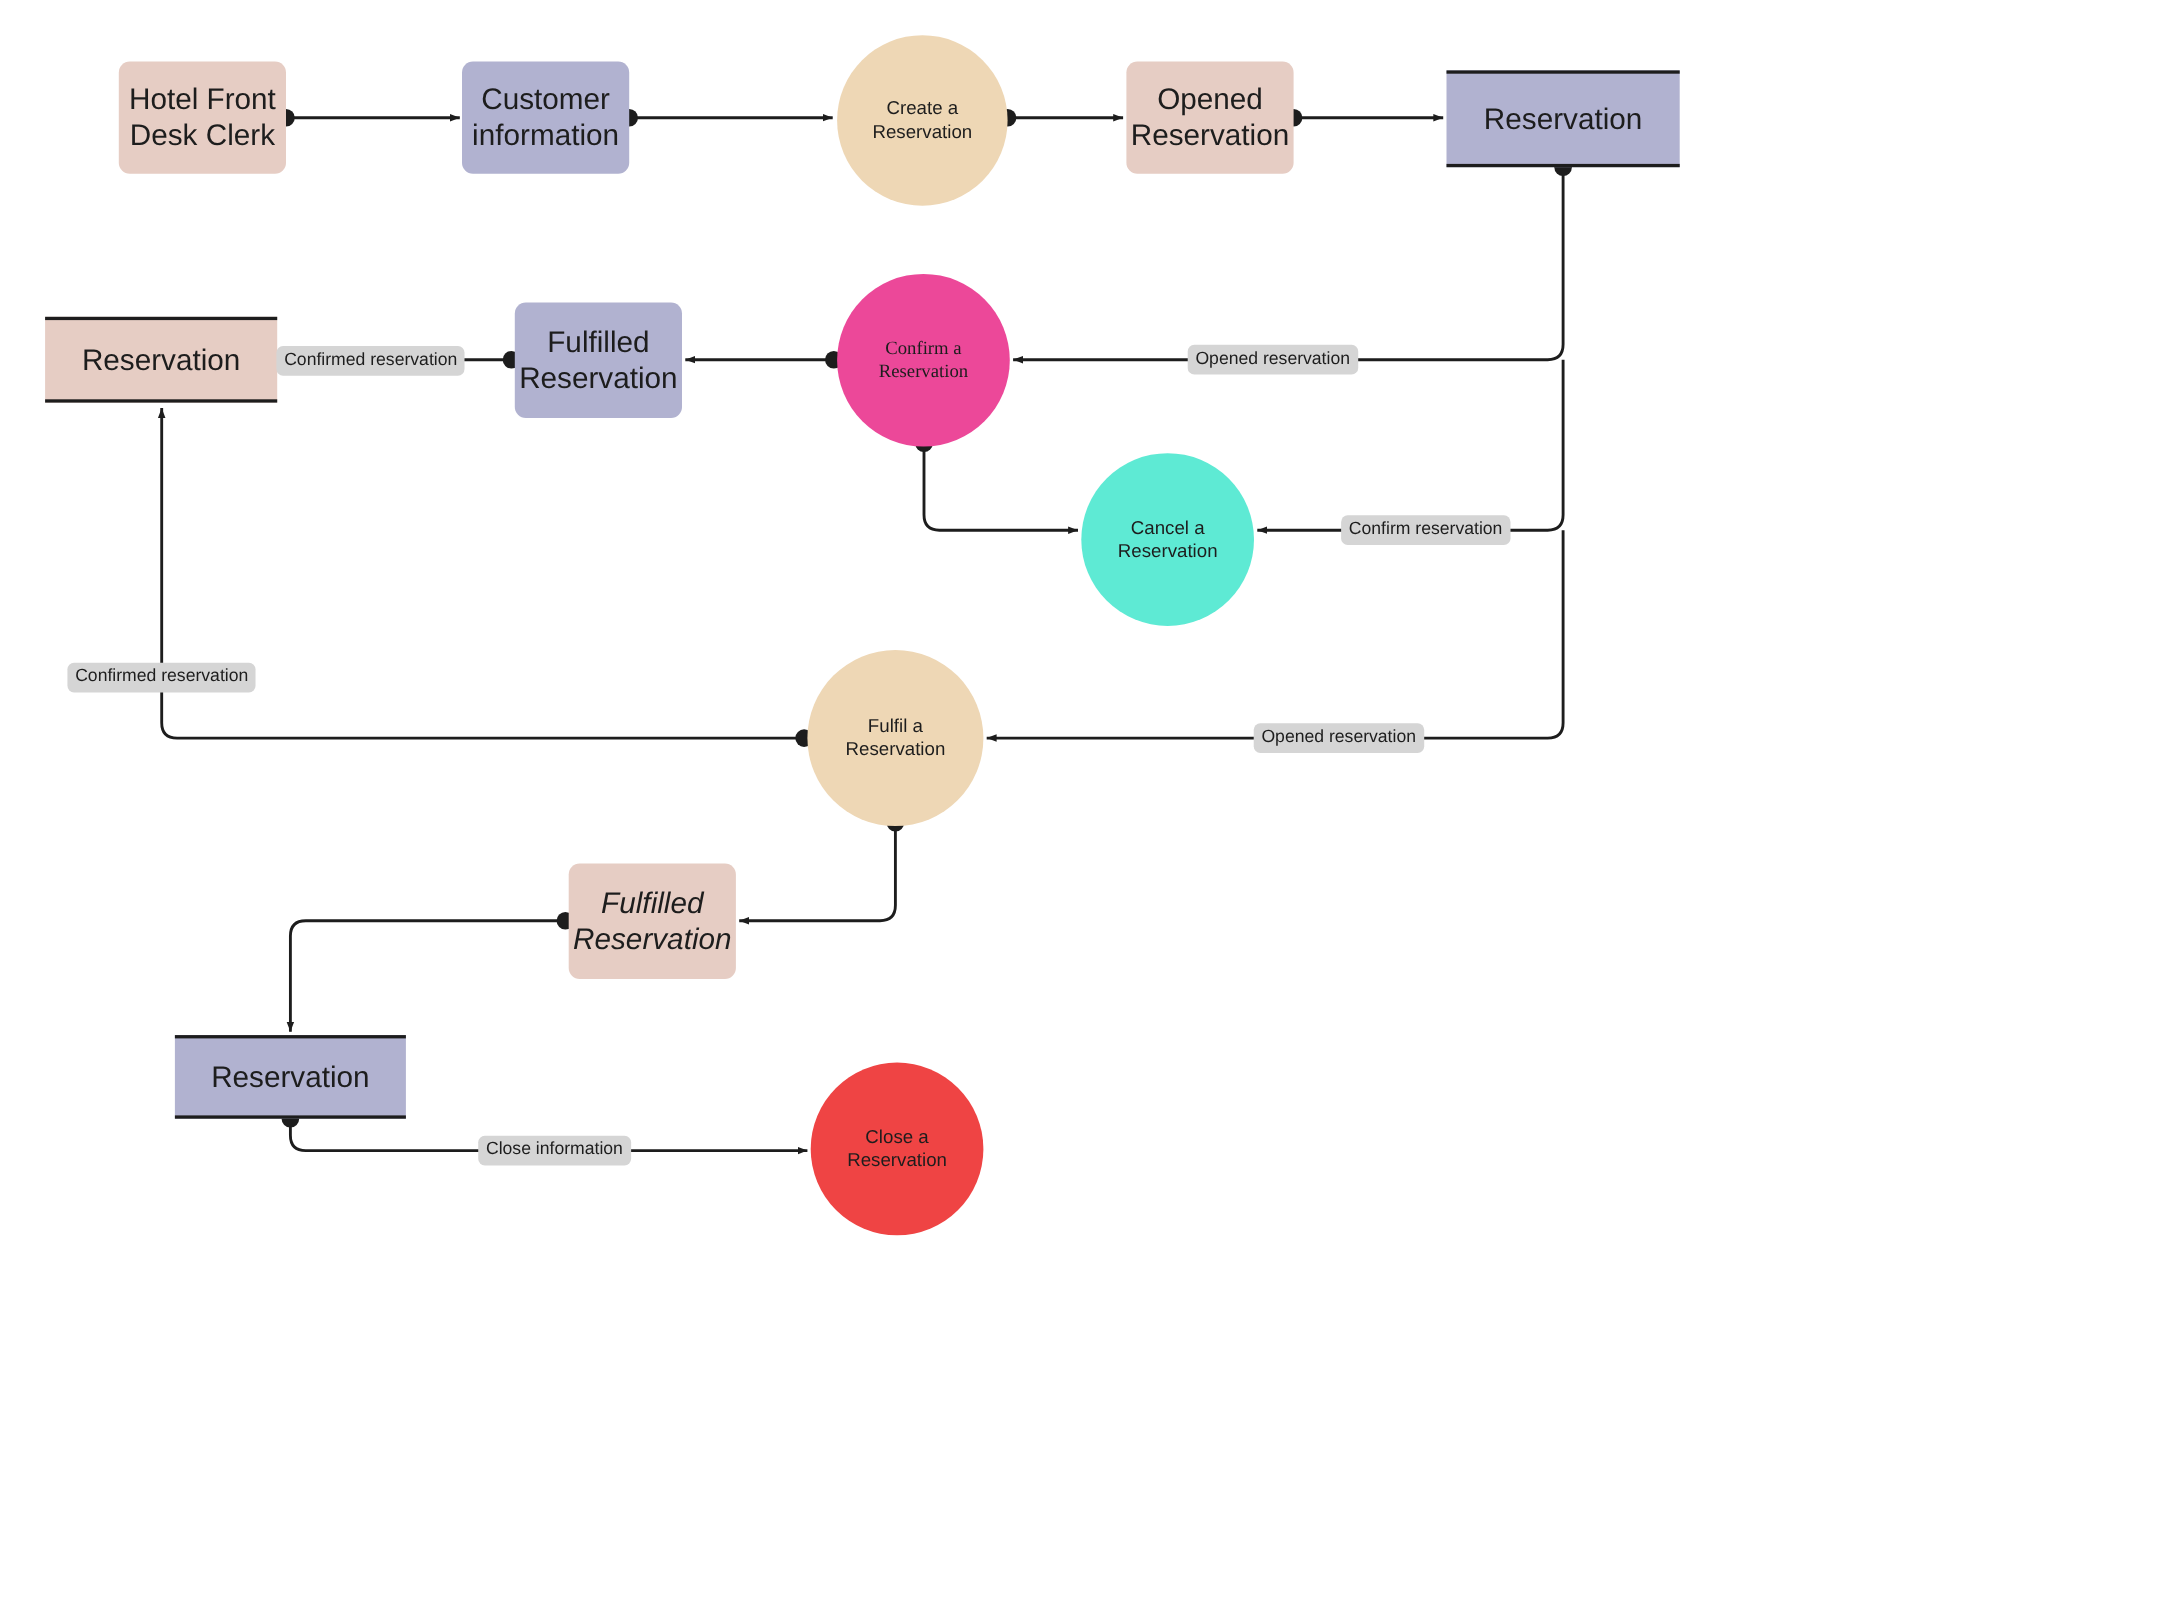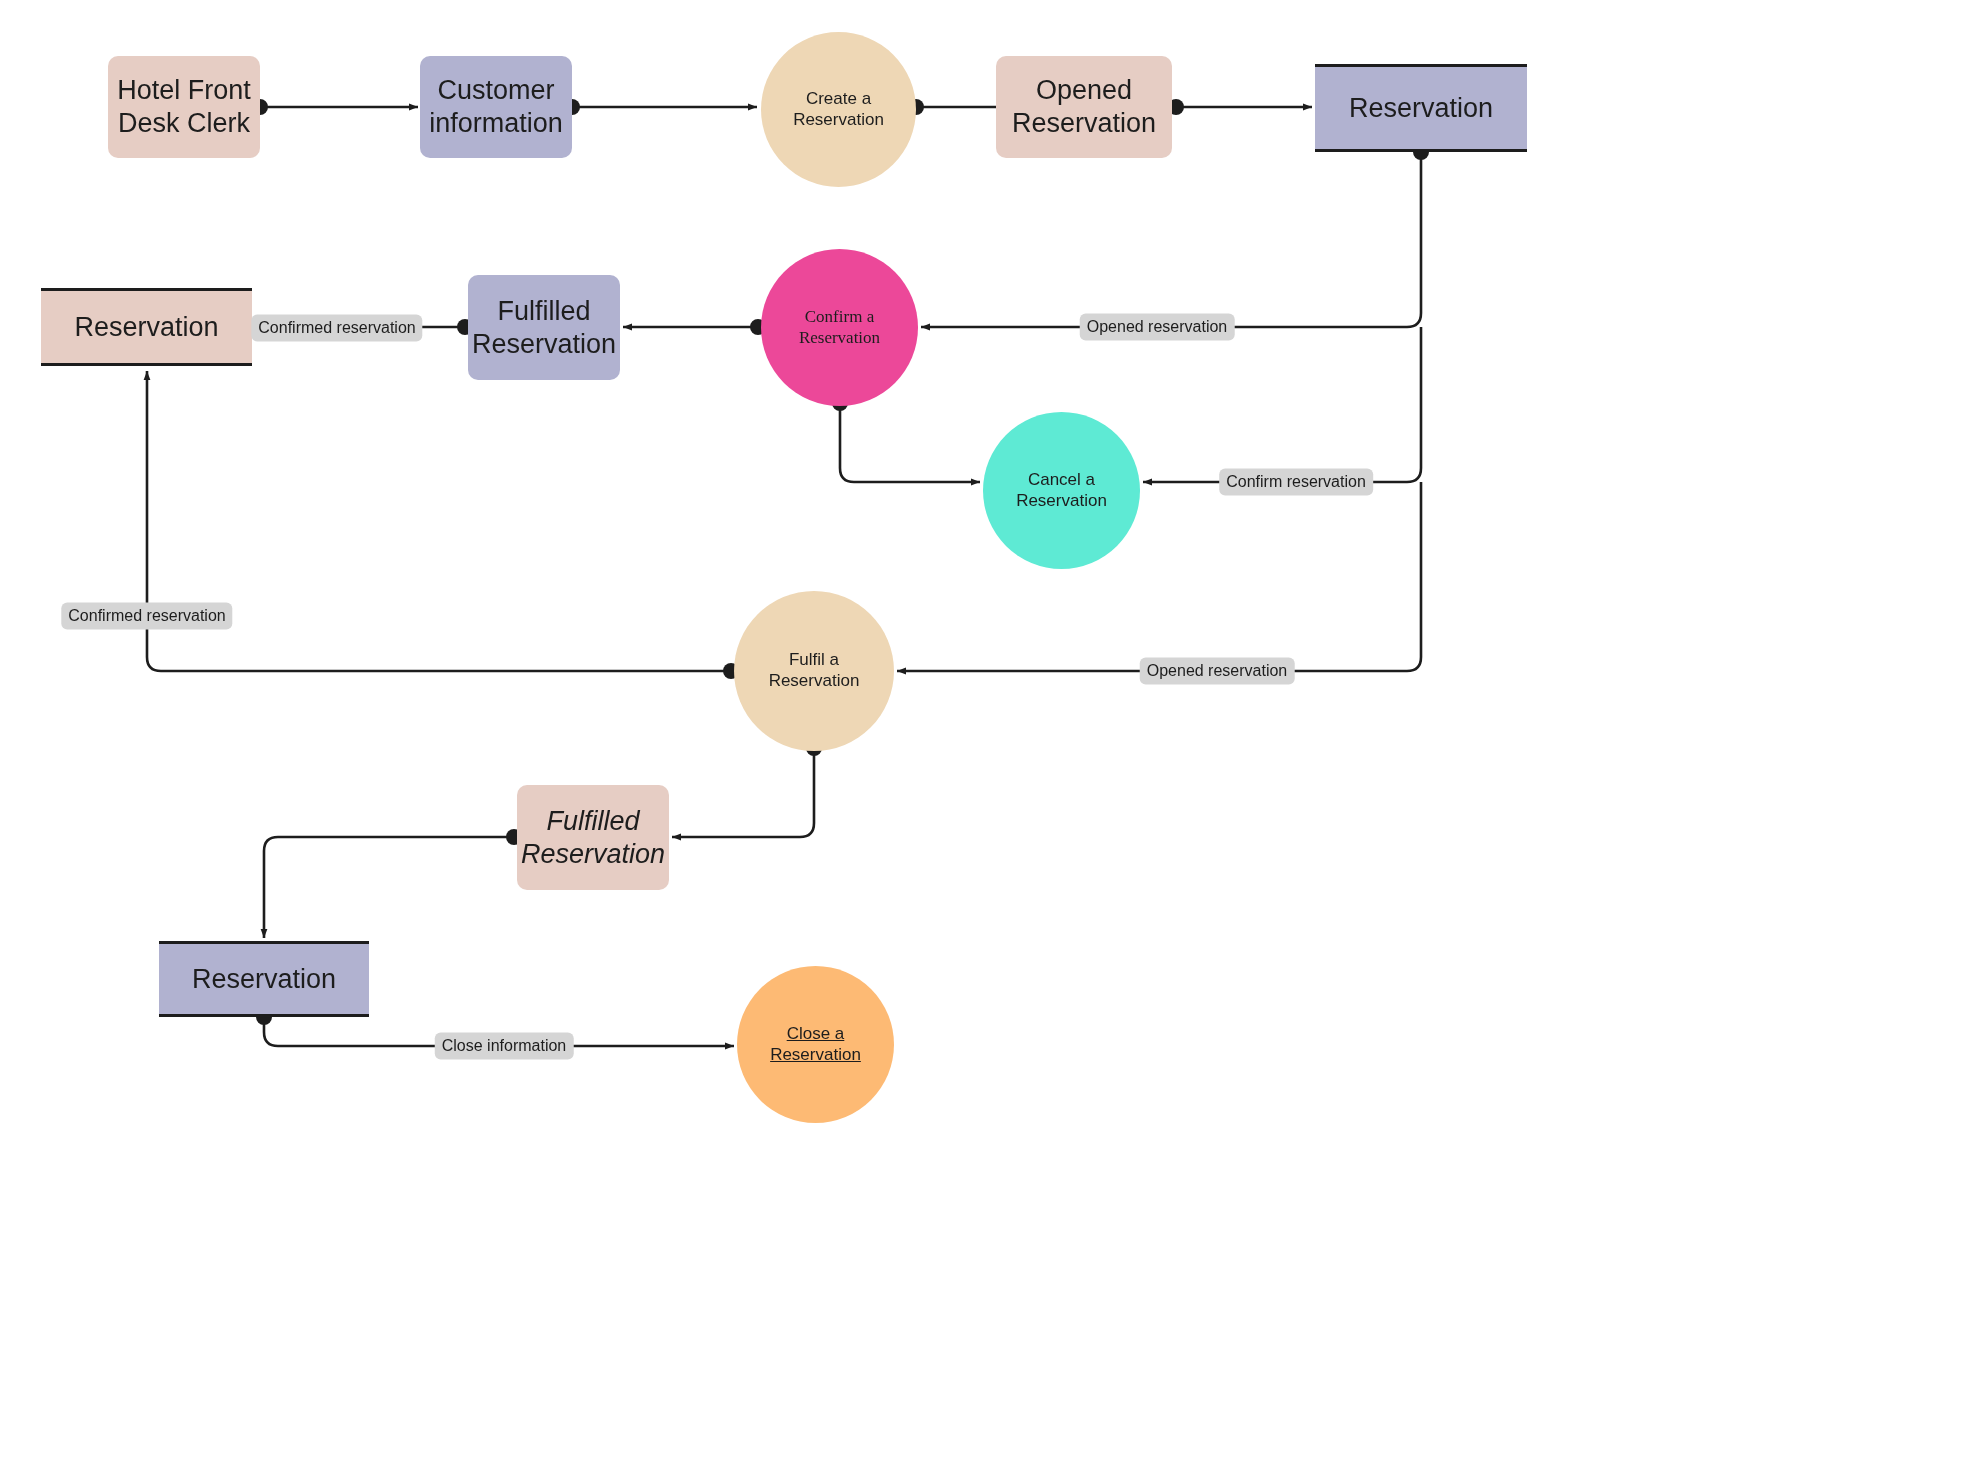--- a/index.html
+++ b/index.html
@@ -126,21 +126,21 @@
   <div class="node node-rect" style="left:108px;top:56px;width:152px;height:102px;background:#e6cdc4;">
     <span>Hotel Front
 Desk Clerk</span>
   </div>
 
   <div class="node node-circle" style="left:761px;top:32px;width:155px;height:155px;background:#eed7b5;">
     <span>Create a
 Reservation</span>
   </div>
 
-  <div class="node node-rect" style="left:996px;top:56px;width:176px;height:102px;background:#e6cdc4;">
+  <div class="node node-rect" style="left:1024px;top:56px;width:152px;height:102px;background:#e6cdc4;">
     <span>Opened
 Reservation</span>
   </div>
 
   <div class="node node-store" style="left:1315px;top:64px;width:212px;height:88px;background:#b1b2d0;">
     <span>Reservation</span>
   </div>
 
   <div class="node node-store" style="left:41px;top:288px;width:211px;height:78px;background:#e6cdc4;">
     <span>Reservation</span>
@@ -168,21 +168,21 @@
 
   <div class="node node-rect" style="left:517px;top:785px;width:152px;height:105px;background:#e6cdc4;font-style:italic;">
     <span>Fulfilled
 Reservation</span>
   </div>
 
   <div class="node node-store" style="left:159px;top:941px;width:210px;height:76px;background:#b1b2d0;">
     <span>Reservation</span>
   </div>
 
-  <div class="node node-circle" style="left:737px;top:966px;width:157px;height:157px;background:#fdba74;text-decoration:underline;">
+  <div class="node node-circle" style="left:737px;top:966px;width:157px;height:157px;background:#ef4444;">
     <span>Close a
 Reservation</span>
   </div>
 
   <div class="edge-label" style="left:337px;top:328px;"><span>Confirmed reservation</span></div>
 
   <div class="edge-label" style="left:1157px;top:327px;"><span>Opened reservation</span></div>
 
   <div class="edge-label" style="left:1296px;top:482px;"><span>Confirm reservation</span></div>
 

